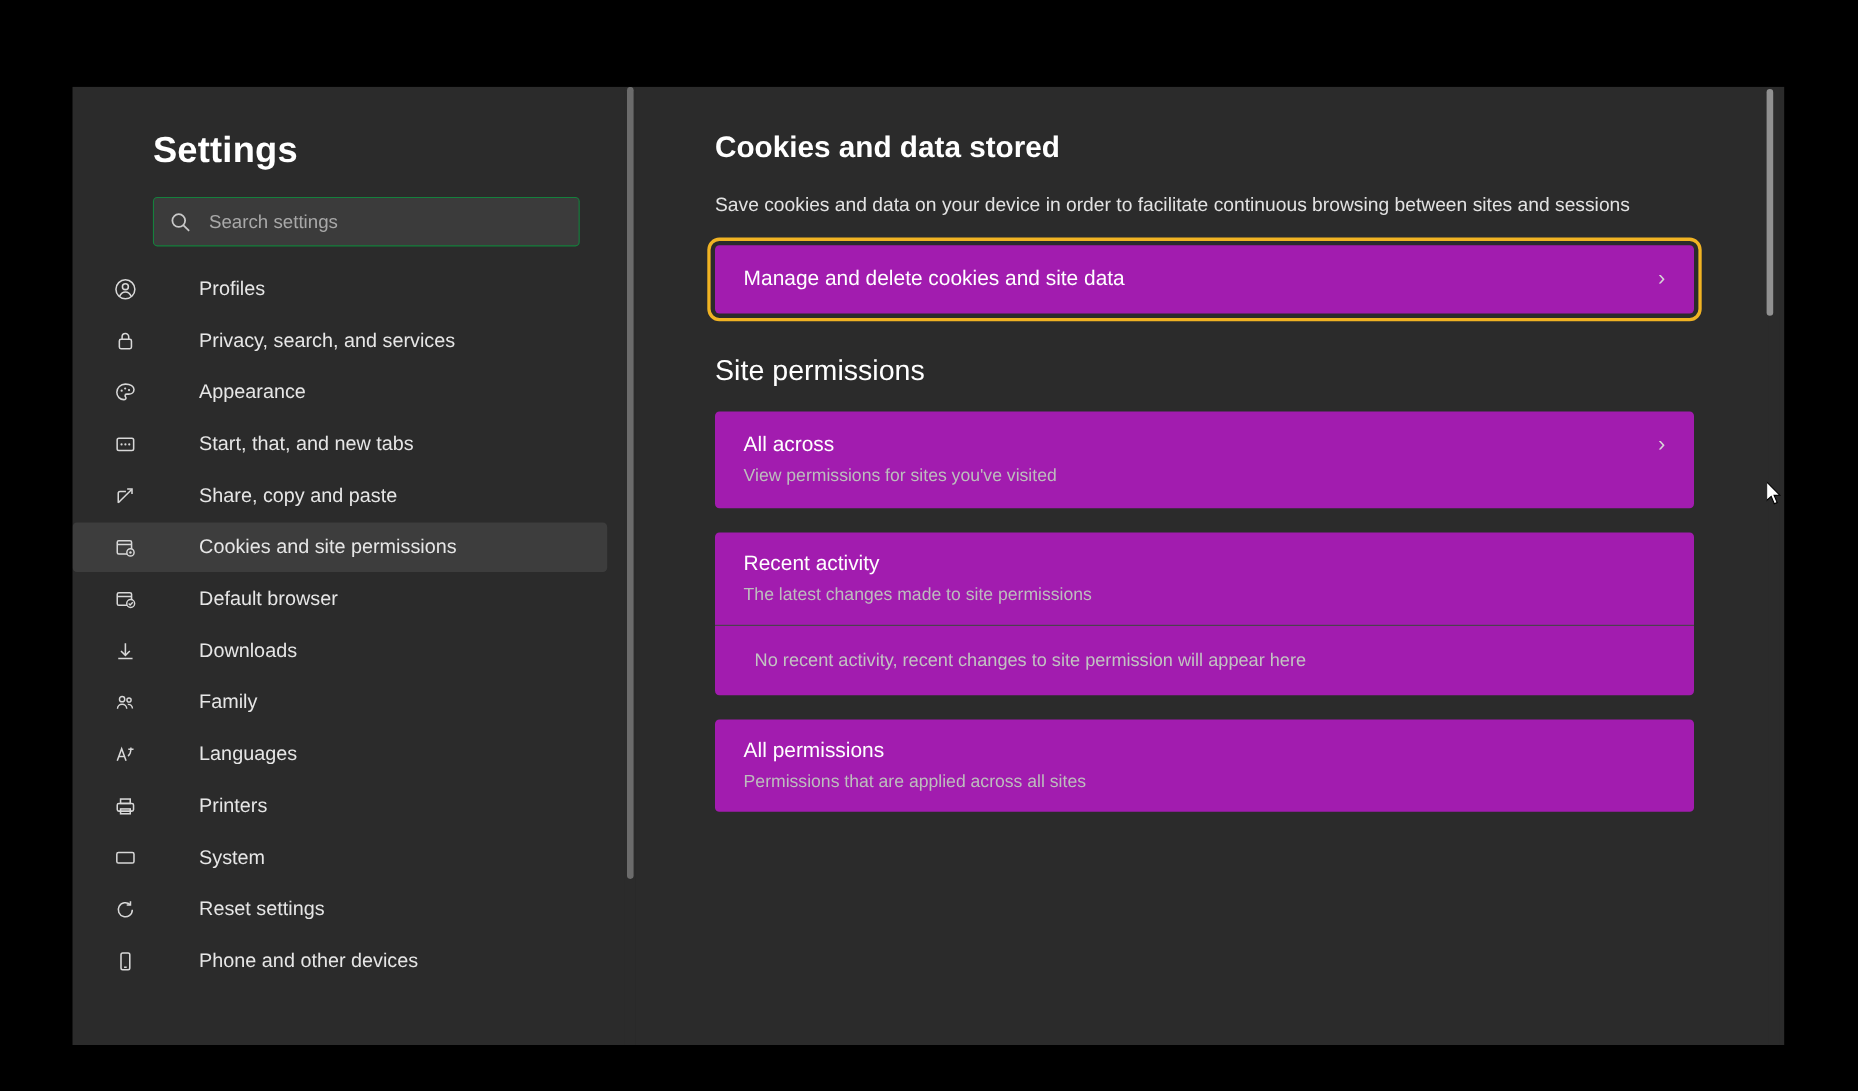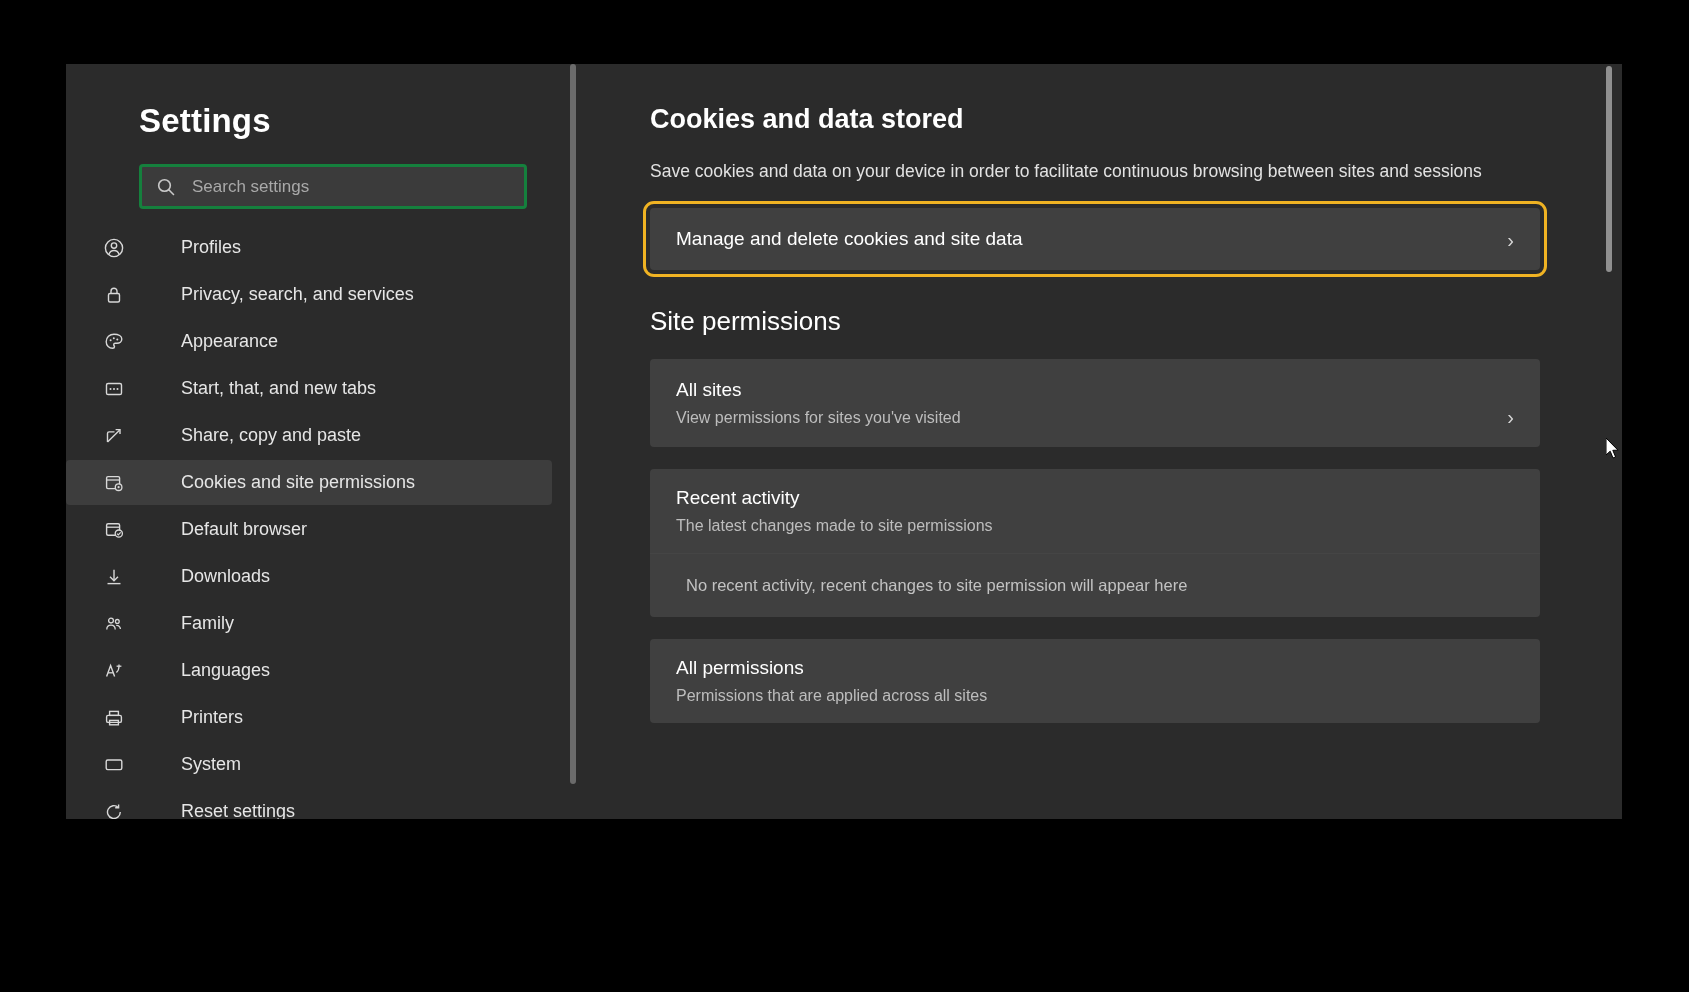--- a/index.html
+++ b/index.html
@@ -14,23 +14,23 @@
   #screen {
     position: relative;
     width: 1689px;
     height: 992px;
     background: #000000;
   }
   
   #window {
     position: absolute;
     left: 66px;
-    top: 64px;
+    top: 79px;
     width: 1556px;
-    height: 755px;
+    height: 871px;
     background: #2b2b2b;
     overflow: hidden;
     display: flex;
   }
   
   #sidebar {
     width: 512px;
     flex: 0 0 512px;
     background: #2b2b2b;
     position: relative;
@@ -42,21 +42,21 @@
     font-size: 33px;
     font-weight: bold;
     margin: 0 0 24px 73px;
     letter-spacing: 0.2px;
   }
   .search-box {
     margin-left: 73px;
     width: 388px;
     height: 45px;
     background: #3b3b3b;
-    border: 3px solid #15803d;
+    border: 1px solid #15803d;
     border-radius: 4px;
     display: flex;
     align-items: center;
     box-sizing: border-box;
   }
   .search-box .icon {
     width: 48px;
     display: flex;
     align-items: center;
     justify-content: center;
@@ -145,27 +145,27 @@
     font-weight: bold;
   }
   .section-desc {
     color: #e2e2e2;
     font-size: 17.5px;
     line-height: 29px;
     max-width: 880px;
     margin: 0 0 22px 0;
   }
   .card {
-    background: #404040;
+    background: #a21caf;
     border-radius: 4px;
     width: 890px;
     box-sizing: border-box;
     padding: 20px 26px;
     display: flex;
-    align-items: flex-end;
+    align-items: flex-start;
     justify-content: space-between;
     margin-bottom: 22px;
   }
   .card.highlight {
     outline: 3px solid #f0b323;
     outline-offset: 4px;
   }
   .card-main-text {
     color: #ffffff;
     font-size: 19px;
@@ -425,21 +425,21 @@
 
       <div class="card highlight">
         <span class="card-main-text">Manage and delete cookies and site data</span>
         <span class="chev">›</span>
       </div>
 
       <h2 class="section-title2">Site permissions</h2>
 
       <div class="card">
         <span>
-          <span class="card-main-text" style="display:block;">All sites</span>
+          <span class="card-main-text" style="display:block;">All across</span>
           <span class="card-sub-text" style="display:block;">View permissions for sites you've visited</span>
         </span>
         <span class="chev">›</span>
       </div>
 
       <div class="card card-col">
         <div class="row">
           <span>
             <span class="card-main-text" style="display:block;">Recent activity</span>
             <span class="card-sub-text" style="display:block;">The latest changes made to site permissions</span>

